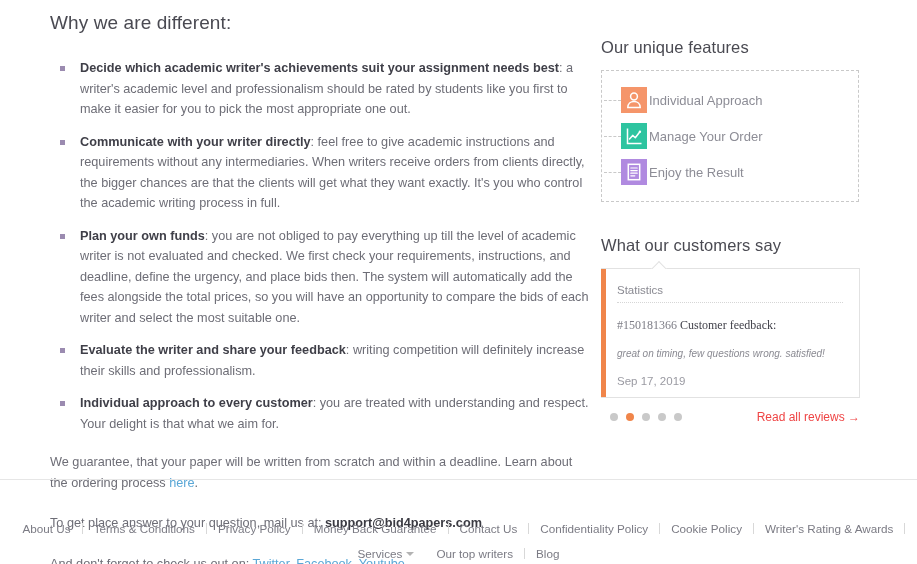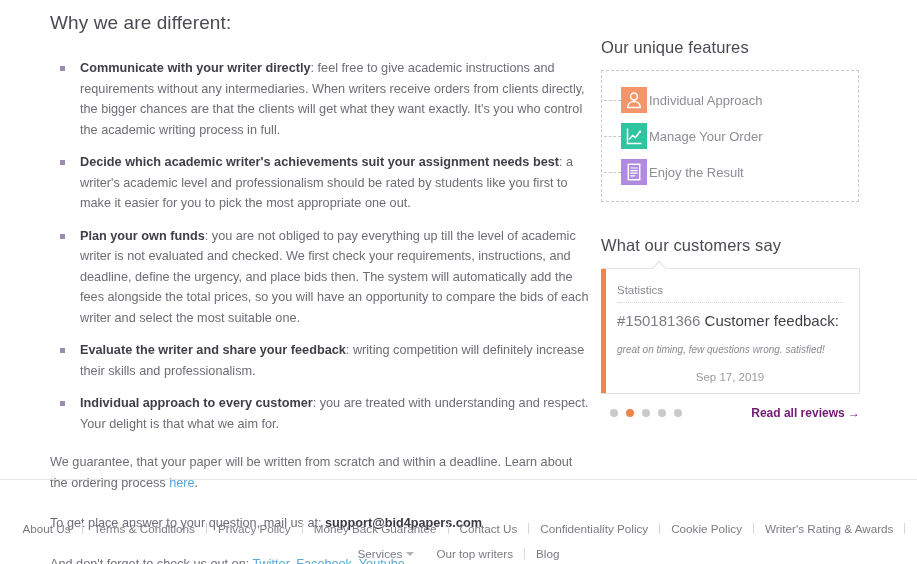--- a/index.html
+++ b/index.html
@@ -87,40 +87,40 @@
     content: ""; position: absolute; left: 0; top: 1px;
     width: 13px; height: 13px; background: #fff;
     border-left: 1px solid #e2e2e2; border-top: 1px solid #e2e2e2;
     transform: rotate(45deg); transform-origin: center;
     margin-left: 2px; margin-top: 3px;
   }
   .tm-statistics {
     font-size: 11.5px; color: #8a8a92; padding-bottom: 6px;
     border-bottom: 1px dotted #d6d6d6;
   }
-  .tm-headline { font-size: 15px; color: #55555d; margin-top: 9px; }
+  .tm-headline { font-size: 12px; color: #55555d; margin-top: 15px; font-family: Liberation Serif, serif; }
   .tm-headline .tm-id { color: #7d7d86; }
   .tm-headline .tm-label { color: #3f3f48; font-weight: 400; }
   .tm-quote {
     font-size: 10px; font-style: italic; color: #8a8a92;
     margin-top: 12px; line-height: 17px;
   }
   .tm-date {
-    font-size: 11.5px; color: #9a9aa2; text-align: center; margin-top: 13px;
+    font-size: 11.5px; color: #9a9aa2; text-align: left; margin-top: 13px;
   }
 
   .tm-footer {
     display: flex; align-items: center; justify-content: space-between;
     margin-top: 12px; width: 259px;
   }
   .dots { display: flex; gap: 8px; padding-left: 9px; }
   .dot { width: 8px; height: 8px; border-radius: 50%; background: #c9c9c9; }
   .dot.active { background: #f0854a; }
   .read-all {
-    font-size: 12px; color: #701a75; text-decoration: none; white-space: nowrap; font-weight: bold;
+    font-size: 12px; color: #ef4444; text-decoration: none; white-space: nowrap;
   }
 
   
   .footer-sep {
     position: absolute; left: 0; top: 479px; width: 917px; height: 1px;
     background: #e6e6e6;
   }
   .footer {
     position: absolute; left: 0; top: 480px; width: 917px;
     padding-top: 36px; text-align: center;
@@ -144,25 +144,25 @@
 <body>
 
 <div class="page">
 
   <div class="left-col">
     <h1 class="page-title">Why we are different:</h1>
 
     <ul class="reasons">
       <li>
         <span class="bullet"></span>
+        <b>Decide which academic writer's achievements suit your assignment needs best</b><span>: a writer's academic level and professionalism should be rated by students like you first to make it easier for you to pick the most appropriate one out.</span>
+      </li>
+      <li>
+        <span class="bullet"></span>
         <b>Communicate with your writer directly</b><span>: feel free to give academic instructions and requirements without any intermediaries. When writers receive orders from clients directly, the bigger chances are that the clients will get what they want exactly. It's you who control the academic writing process in full.</span>
-      </li>
-      <li>
-        <span class="bullet"></span>
-        <b>Decide which academic writer's achievements suit your assignment needs best</b><span>: a writer's academic level and professionalism should be rated by students like you first to make it easier for you to pick the most appropriate one out.</span>
       </li>
       <li>
         <span class="bullet"></span>
         <b>Plan your own funds</b><span>: you are not obliged to pay everything up till the level of academic writer is not evaluated and checked. We first check your requirements, instructions, and deadline, define the urgency, and place bids then. The system will automatically add the fees alongside the total prices, so you will have an opportunity to compare the bids of each writer and select the most suitable one.</span>
       </li>
       <li>
         <span class="bullet"></span>
         <b>Evaluate the writer and share your feedback</b><span>: writing competition will definitely increase their skills and professionalism.</span>
       </li>
       <li>

